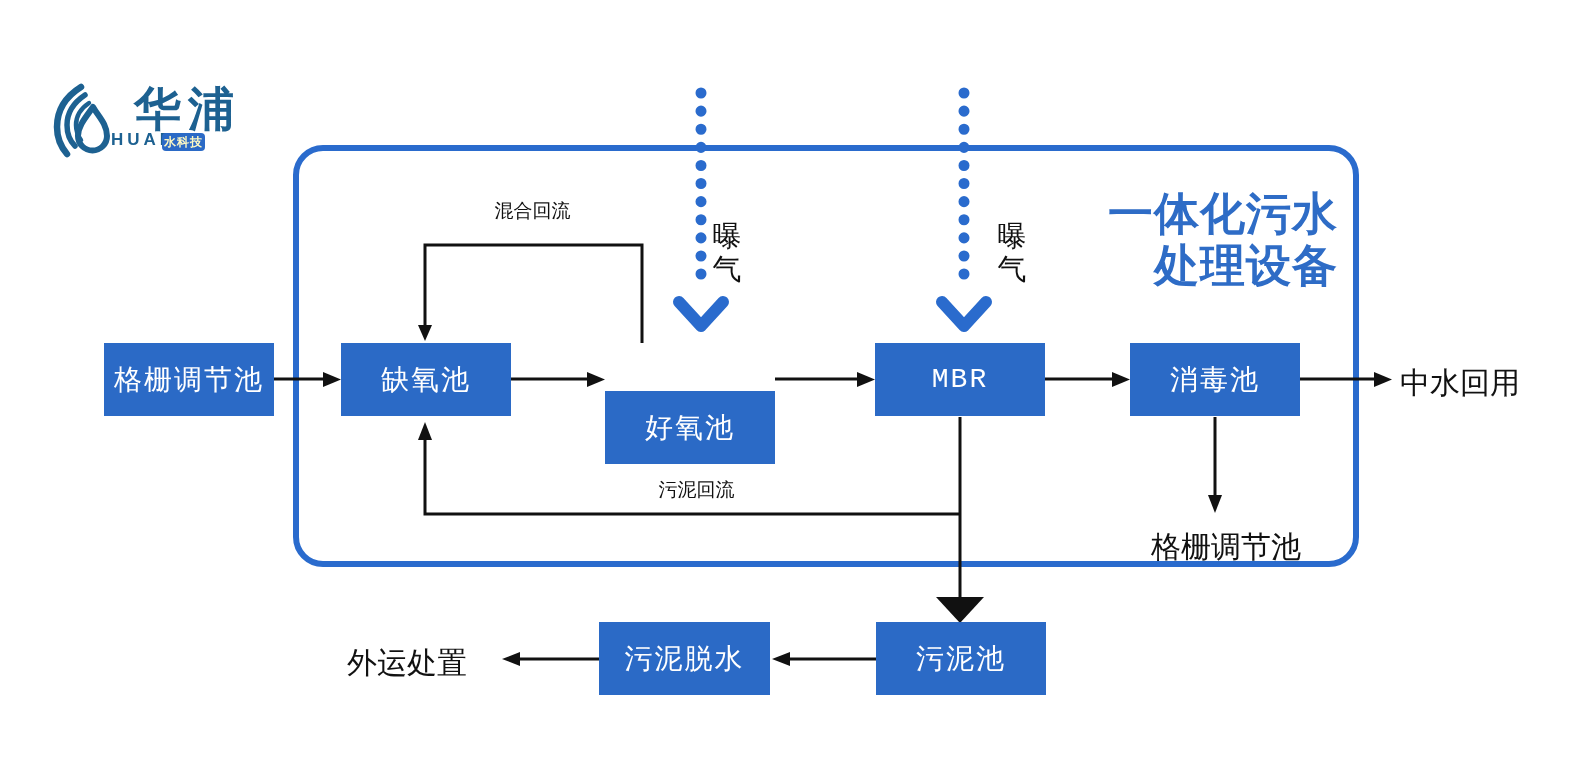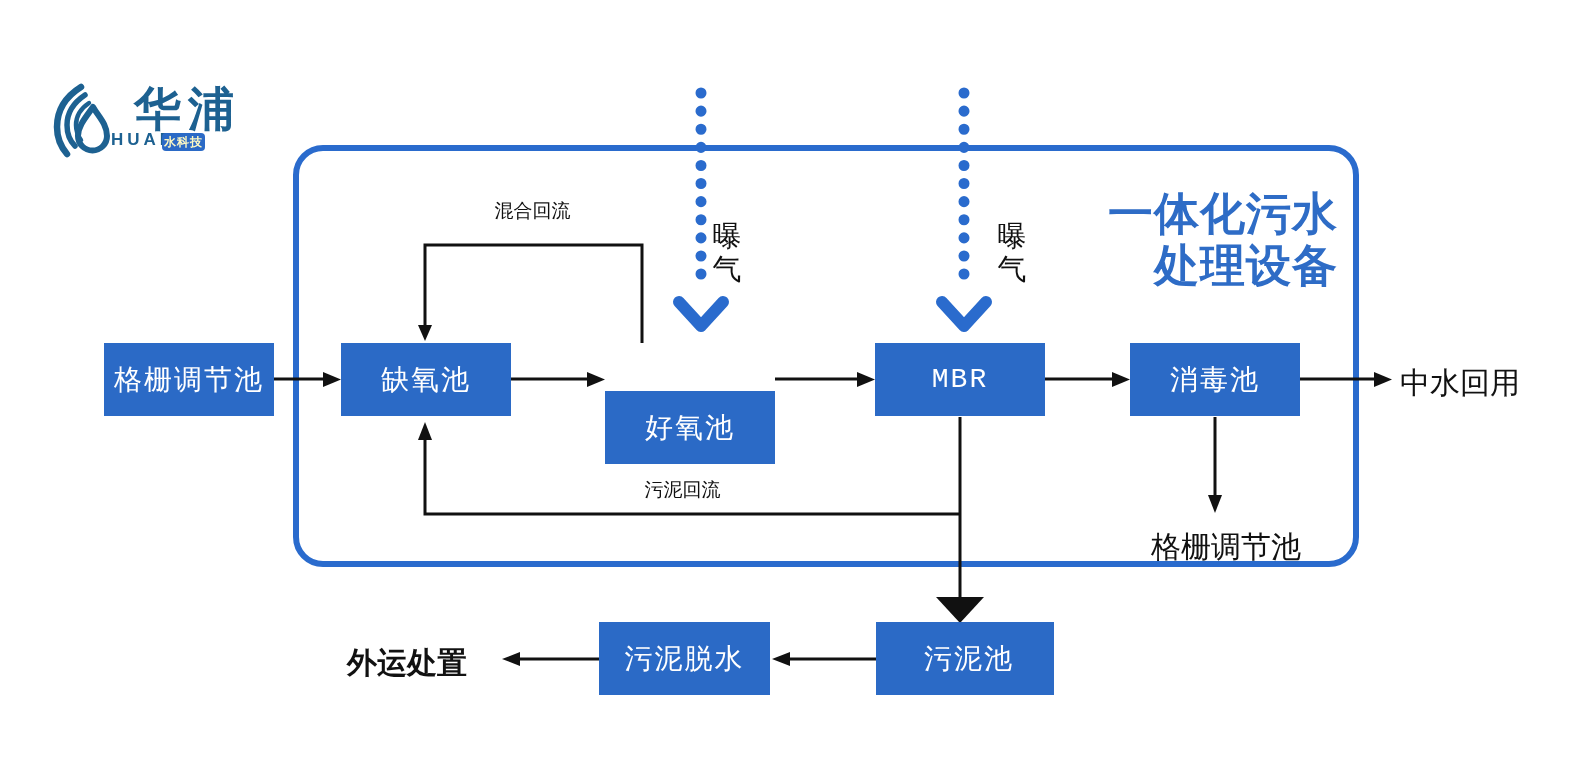--- a/index.html
+++ b/index.html
@@ -139,21 +139,21 @@
   <div>一体化污水</div>
   <div>处理设备</div>
 </div>
 
 <div class="abs node" style="left:82px;top:343px;width:170px;height:73px;margin-left:22px;">格栅调节池</div>
 <div class="abs node" style="left:341px;top:343px;width:170px;height:73px;">缺氧池</div>
 <div class="abs node" style="left:605px;top:343px;width:170px;height:73px;margin-top:48px;">好氧池</div>
 <div class="abs node" style="left:875px;top:343px;width:170px;height:73px;font-family:Liberation Mono, monospace;">MBR</div>
 <div class="abs node" style="left:1130px;top:343px;width:170px;height:73px;">消毒池</div>
 <div class="abs node" style="left:599px;top:622px;width:171px;height:73px;">污泥脱水</div>
-<div class="abs node" style="left:876px;top:622px;width:170px;height:73px;padding-left:8px;">污泥池</div>
+<div class="abs node" style="left:876px;top:622px;width:170px;height:73px;">污泥池</div>
 
 <div class="abs flabel centered" style="left:425px;top:198px;width:215px;">混合回流</div>
 <div class="abs flabel vlabel" style="left:711px;top:181px;">曝气</div>
 <div class="abs flabel vlabel" style="left:996px;top:181px;">曝气</div>
-<div class="abs flabel centered" style="left:575px;top:477px;width:215px;text-align:center;">污泥回流</div>
+<div class="abs flabel centered" style="left:589px;top:477px;width:215px;text-align:center;">污泥回流</div>
 <div class="abs flabel" style="left:1400px;top:363px;font-size:30px;">中水回用</div>
 <div class="abs flabel centered" style="left:1146px;top:527px;width:160px;font-size:30px;">格栅调节池</div>
-<div class="abs flabel" style="left:347px;top:643px;font-size:30px;font-weight:bold;">外运处置</div>
+<div class="abs flabel" style="left:347px;top:643px;font-size:30px;">外运处置</div>
 
 </body></html>

